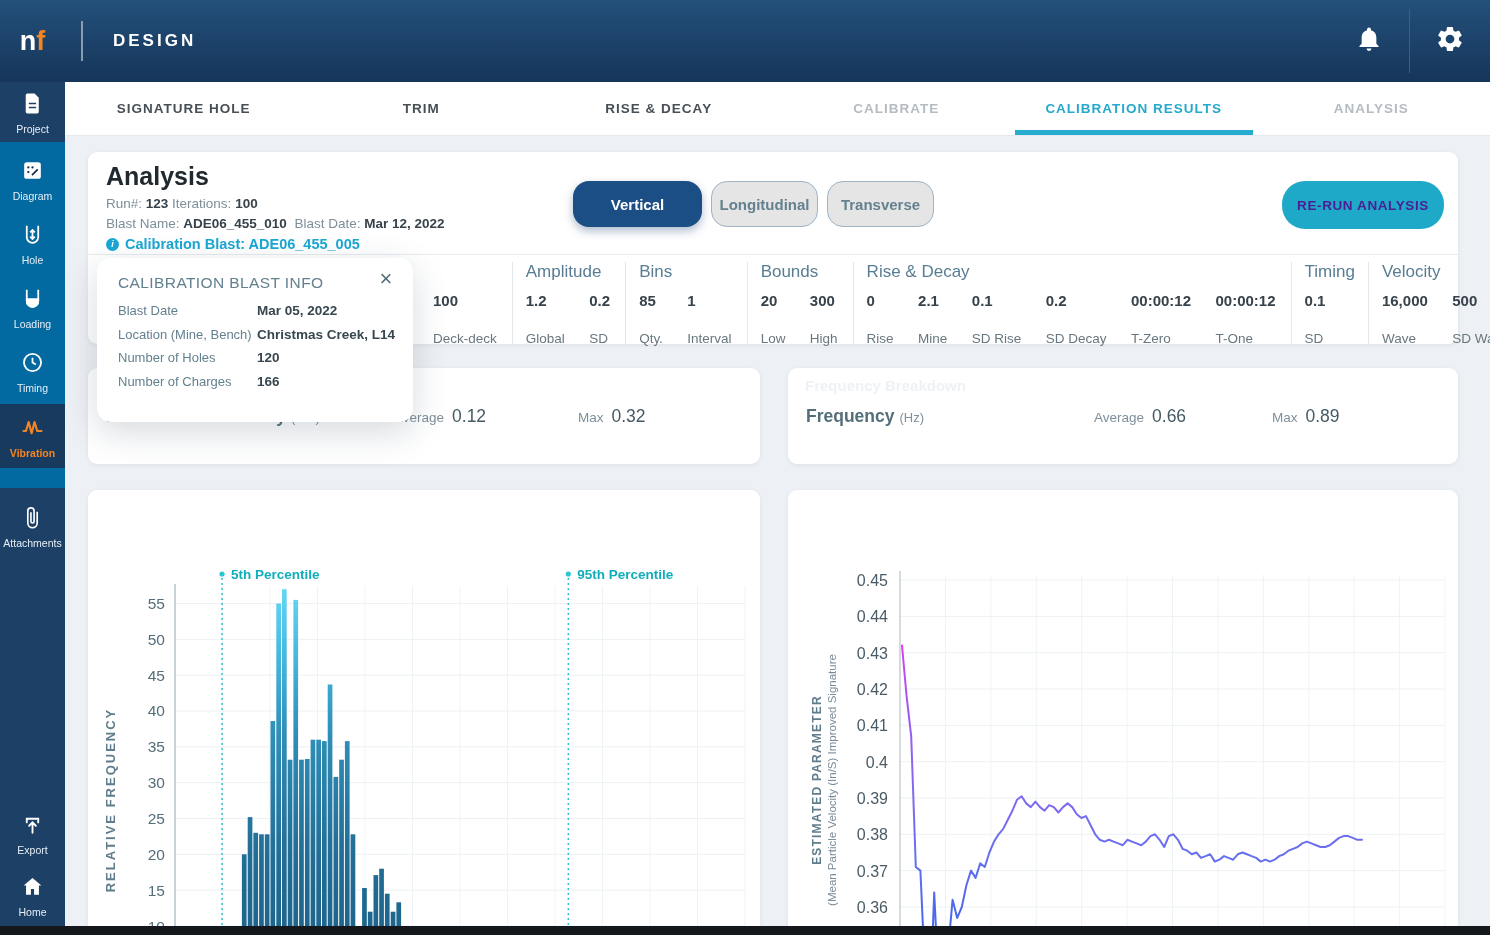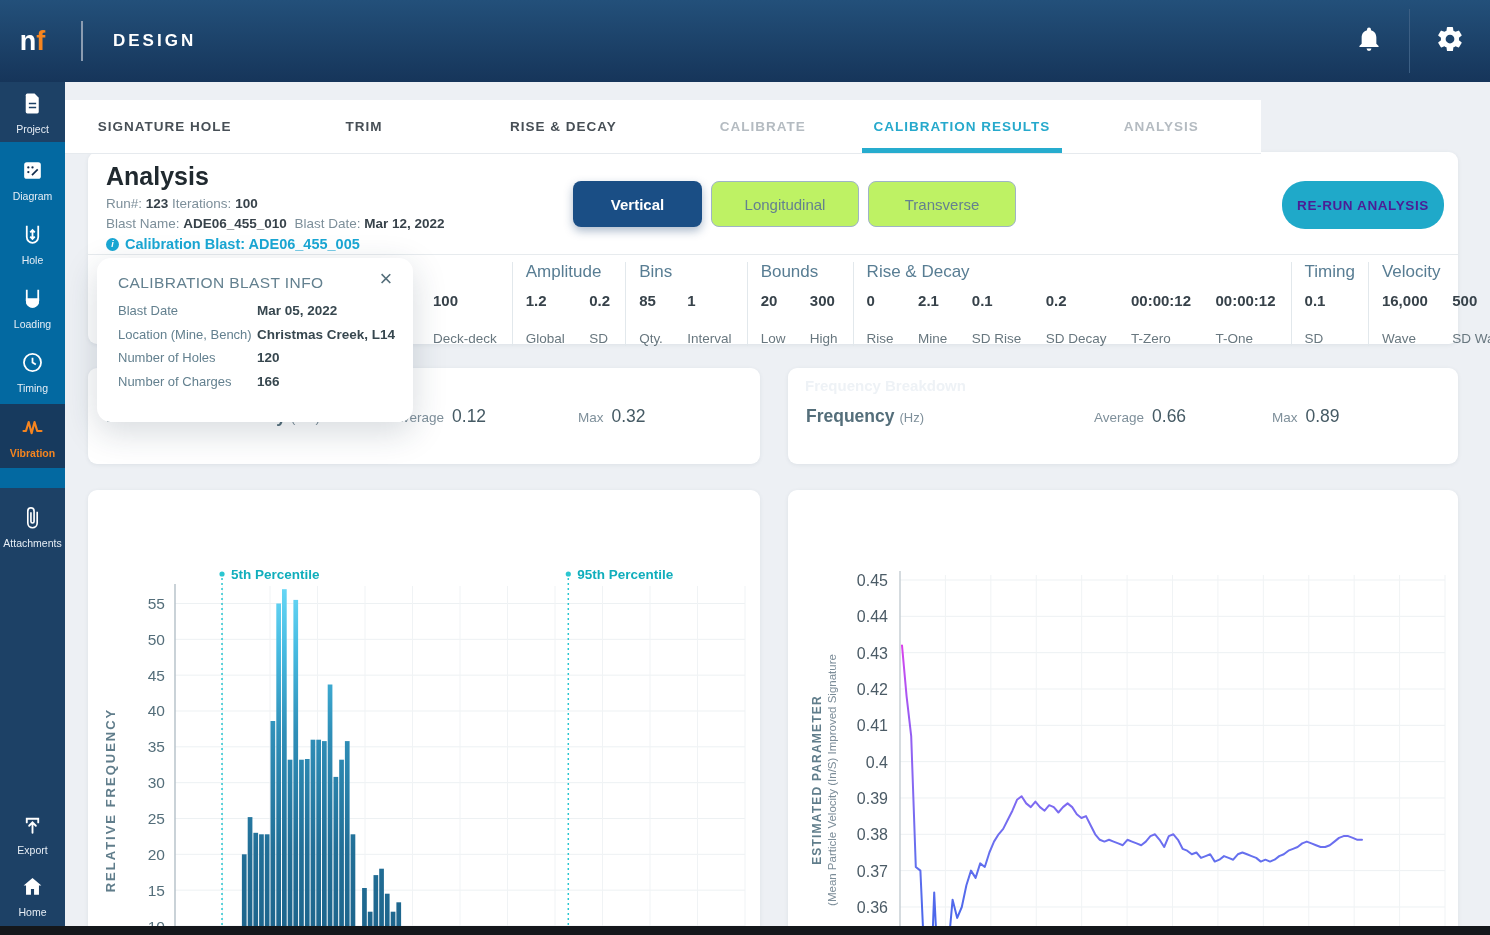--- a/index.html
+++ b/index.html
@@ -28,21 +28,21 @@
     gap:3px;cursor:pointer}
   .nav-item .nav-label{font-size:10.5px;color:#e6edf5}
   .nav-top{padding-top:2px;height:58px}
   .nav-group{background:#0369a1;padding:6px 0 20px 0;display:flex;flex-direction:column}
   .nav-group .nav-item{height:64px}
   .nav-item.active{background:#173a5e}
   .nav-item.active .nav-label{color:#f6851f;font-weight:bold}
   .nav-spacer{flex:1}
   .nav-bottom{margin-bottom:8px}
   
-  .tabbar{position:absolute;left:65px;top:100px;width:1196px;height:53px;background:#ffffff;
+  .tabbar{position:absolute;left:65px;top:82px;width:1425px;height:53px;background:#ffffff;
     display:flex;z-index:20;border-bottom:1px solid #e6eaee}
   .tab{flex:1;display:flex;align-items:center;justify-content:center;
     font-size:13.5px;font-weight:bold;letter-spacing:1px;cursor:pointer;
     border-bottom:5px solid transparent;border-top:5px solid transparent}
   .tab.dark{color:#474f56}
   .tab.dim{color:#b4bbc1}
   .tab.active{color:#26a9cc;border-bottom-color:#26acce}
   
   .card{position:absolute;background:#ffffff;border-radius:9px;
     box-shadow:0 1px 4px rgba(40,60,80,0.08)}
@@ -51,24 +51,24 @@
   .a-title{position:absolute;left:18px;top:10px;font-size:25px;font-weight:bold;color:#20292f}
   .meta{position:absolute;left:18px;font-size:13.5px;color:#7d8f9a;white-space:nowrap}
   .meta b{color:#37424a}
   .meta-1{top:44px}
   .meta-2{top:64px}
   .cal-link{position:absolute;left:18px;top:84px;display:flex;align-items:center;gap:6px;cursor:pointer}
   .info-dot{width:13px;height:13px;border-radius:50%;background:#1aa7d4;color:#fff;
     font-size:9px;font-weight:bold;display:flex;align-items:center;justify-content:center;font-style:italic}
   .cal-link .lnk{font-size:14.5px;font-weight:bold;color:#1aa7d4}
   .toggle-group{position:absolute;left:485px;top:29px;display:flex;gap:9px}
-  .tg-btn{height:46px;border-radius:8px;display:flex;align-items:center;justify-content:center;
+  .tg-btn{height:46px;border-radius:16px;display:flex;align-items:center;justify-content:center;
     font-size:15px;font-weight:bold;cursor:pointer;box-sizing:border-box}
   .tg-btn.on{width:129px;background:#1a4e85;color:#ffffff;box-shadow:0 4px 10px rgba(20,60,110,0.35)}
-  .tg-btn.off{width:148px;background:#bef264;color:#64818f;border:1px solid #9fb4c6;font-weight:normal}
+  .tg-btn.off{width:107px;background:#e5e5e5;color:#64818f;border:1px solid #9fb4c6;font-weight:bold}
   .rerun-btn{position:absolute;left:1194px;top:29px;width:162px;height:48px;border-radius:23px;
     background:#1fa9c9;color:#4c1d95;font-size:13.5px;font-weight:bold;letter-spacing:0.6px;
     display:flex;align-items:center;justify-content:center;cursor:pointer}
   .a-divider{position:absolute;left:0;right:0;top:102px;height:1px;background:#e7ebee}
   
   .params-row{position:absolute;left:332px;top:110px;display:flex;align-items:stretch}
   .pg{padding:0 13px}
   .pg + .pg{border-left:1px solid #e2e8ec}
   .pg-title{height:30px;font-size:17px;color:#587d93;white-space:nowrap}
   .pg-items{white-space:nowrap}

